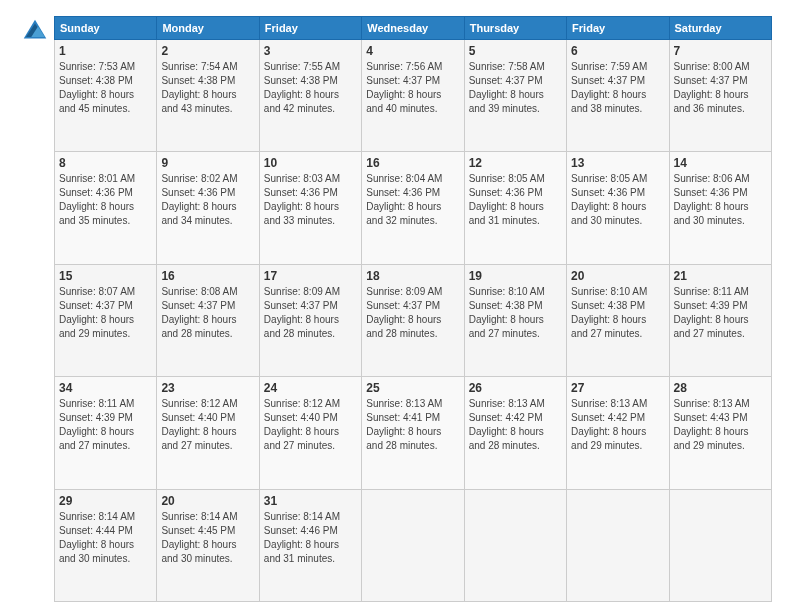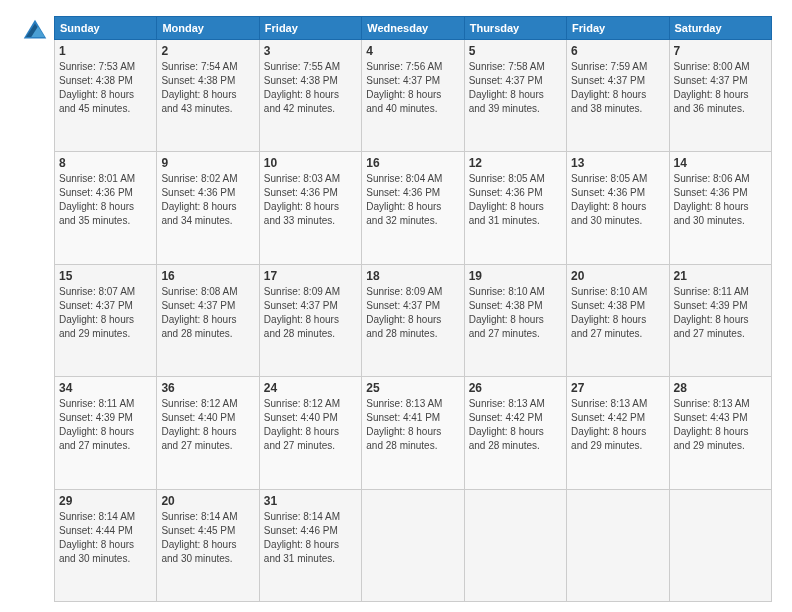--- a/index.html
+++ b/index.html
@@ -227,21 +227,21 @@
             <span class="day-num">21</span>
             <div class="day-info">Sunrise: 8:11 AM<br>Sunset: 4:39 PM<br>Daylight: 8 hours<br>and 27 minutes.</div>
           </td>
         </tr>
         <tr>
           <td>
             <span class="day-num">34</span>
             <div class="day-info">Sunrise: 8:11 AM<br>Sunset: 4:39 PM<br>Daylight: 8 hours<br>and 27 minutes.</div>
           </td>
           <td>
-            <span class="day-num">36</span>
+            <span class="day-num">23</span>
             <div class="day-info">Sunrise: 8:12 AM<br>Sunset: 4:40 PM<br>Daylight: 8 hours<br>and 27 minutes.</div>
           </td>
           <td>
             <span class="day-num">24</span>
             <div class="day-info">Sunrise: 8:12 AM<br>Sunset: 4:40 PM<br>Daylight: 8 hours<br>and 27 minutes.</div>
           </td>
           <td>
             <span class="day-num">25</span>
             <div class="day-info">Sunrise: 8:13 AM<br>Sunset: 4:41 PM<br>Daylight: 8 hours<br>and 28 minutes.</div>
           </td>

